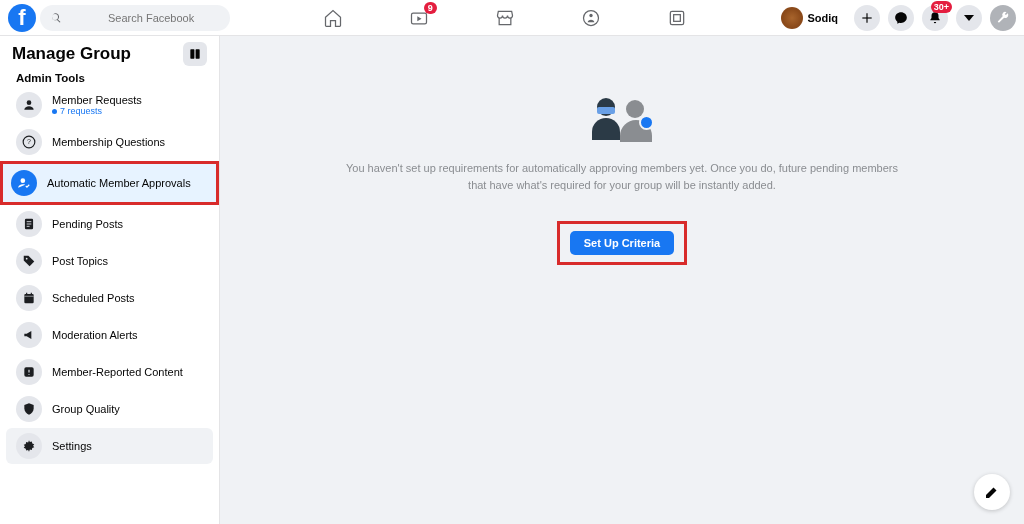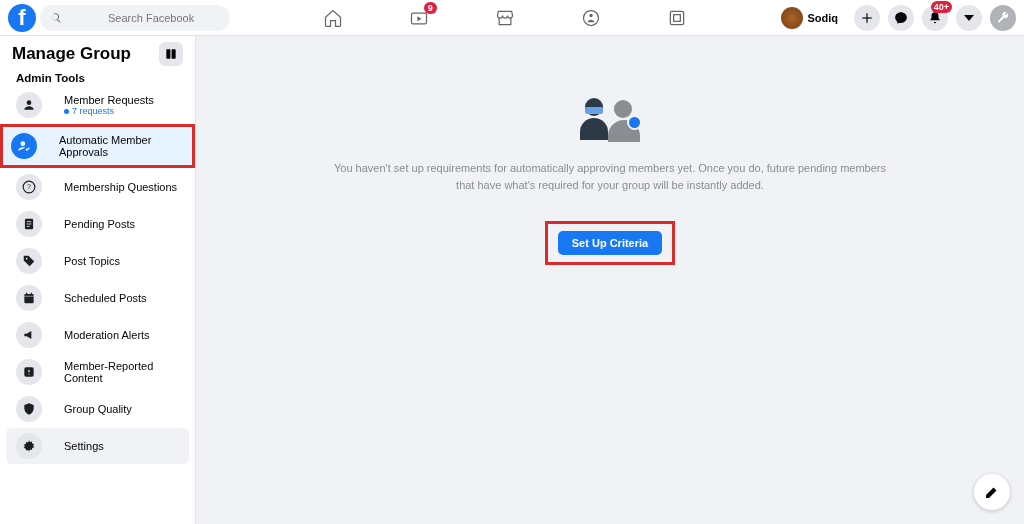--- a/index.html
+++ b/index.html
@@ -18,27 +18,27 @@
     .profile-pill { display: flex; align-items: center; gap: 4px; padding: 2px 8px 2px 2px; background: #fff; border-radius: 14px; cursor: pointer; }
     .profile-pill .av { width: 22px; height: 22px; border-radius: 50%; background: radial-gradient(circle at center, #a8642c 0%, #8b4a1a 60%); }
     .profile-pill span { font-size: 11px; font-weight: 600; color: #050505; }
     .circle-btn { width: 26px; height: 26px; border-radius: 50%; background: #e4e6eb; display: flex; align-items: center; justify-content: center; cursor: pointer; position: relative; }
     .circle-btn svg { width: 14px; height: 14px; fill: #050505; }
     .circle-btn .badge-sm { top: -4px; right: -4px; }
     .wrench-btn { width: 26px; height: 26px; border-radius: 50%; background: #b0b3b8; display: flex; align-items: center; justify-content: center; cursor: pointer; }
     .wrench-btn svg { width: 14px; height: 14px; fill: #fff; }
 
     .body-wrap { display: flex; height: calc(100% - 36px); }
-    .sidebar { width: 196px; background: #fff; border-right: 1px solid #e4e4e6; overflow-y: auto; padding-bottom: 20px; }
+    .sidebar { width: 220px; background: #fff; border-right: 1px solid #e4e4e6; overflow-y: auto; padding-bottom: 20px; }
     .sb-title-row { display: flex; align-items: center; justify-content: space-between; padding: 6px 12px 2px; }
     .sb-title { font-size: 17px; font-weight: 700; color: #050505; }
     .sb-shortcut { width: 24px; height: 24px; border-radius: 6px; background: #e4e6eb; display: flex; align-items: center; justify-content: center; cursor: pointer; }
     .sb-shortcut svg { width: 14px; height: 14px; fill: #050505; }
     .sb-section { font-size: 11.5px; font-weight: 600; color: #050505; padding: 4px 16px 2px; }
-    .sb-item { display: flex; align-items: center; padding: 5px 10px; gap: 22px; cursor: pointer; border-radius: 6px; margin: 1px 6px; }
+    .sb-item { display: flex; align-items: center; padding: 5px 10px; gap: 10px; cursor: pointer; border-radius: 6px; margin: 1px 6px; }
     .sb-item.selected { background: #f0f2f5; }
     .sb-item.highlighted { background: #e7f3ff; border: 3px solid #d82b2b; border-radius: 0; margin: 0; padding: 6px 8px; }
     .sb-icon { width: 26px; height: 26px; border-radius: 50%; background: #e4e6eb; display: flex; align-items: center; justify-content: center; flex: none; }
     .sb-icon svg { width: 14px; height: 14px; fill: #1c1e21; }
     .sb-icon.blue { background: #1877f2; }
     .sb-icon.blue svg { fill: #fff; }
     .sb-text { display: flex; flex-direction: column; }
     .sb-label { font-size: 11px; font-weight: 500; color: #050505; }
     .sb-sub { font-size: 9px; color: #1877f2; display: flex; align-items: center; gap: 3px; }
     .sb-sub::before { content: ''; width: 5px; height: 5px; background: #1877f2; border-radius: 50%; }
@@ -119,21 +119,21 @@
       </div>
     <div class="circle-btn">
         <svg viewBox="0 0 24 24">
           <path d="M12 2C6.5 2 2 6.1 2 11.2c0 2.9 1.4 5.4 3.7 7.1V22l3.4-1.9c.9.3 1.9.4 2.9.4 5.5 0 10-4.1 10-9.3S17.5 2 12 2z"></path>
         </svg>
       </div>
     <div class="circle-btn">
       <svg viewBox="0 0 24 24">
           <path d="M12 2a6 6 0 0 0-6 6v4l-2 3v1h16v-1l-2-3V8a6 6 0 0 0-6-6zm-2 17a2 2 0 0 0 4 0z"></path>
         </svg>
-      <span class="badge-sm">40+</span>
+      <span class="badge-sm">30+</span>
     </div>
     <div class="circle-btn">
         <div class="caret-down"></div>
       </div>
     <div class="wrench-btn">
         <svg viewBox="0 0 24 24">
           <path d="M21 7a5 5 0 0 1-7 4.6L5 20l-2-2 8.4-9A5 5 0 0 1 18 2l-3 3 2 2 3-3c.6.9 1 1.9 1 3z"></path>
         </svg>
       </div>
   </div>
@@ -158,39 +158,39 @@
             <circle cx="12" cy="8" r="4"></circle>
             <path d="M4 20c0-4 4-6 8-6s8 2 8 6z"></path>
           </svg>
         </div>
       <div class="sb-text">
         <span class="sb-label">Member Requests</span>
         <span class="sb-sub">7 requests</span>
       </div>
     </div>
 
+    <div class="sb-item">
+      <div class="sb-icon">
+          <svg viewBox="0 0 24 24">
+            <circle cx="12" cy="12" r="10" fill="none" stroke="#1c1e21" stroke-width="2"></circle>
+            <text x="12" y="16" text-anchor="middle" font-size="12" fill="#1c1e21">?</text>
+          </svg>
+        </div>
+      <span class="sb-label">Membership Questions</span>
+    </div>
+
     <div class="sb-item highlighted">
       <div class="sb-icon blue">
           <svg viewBox="0 0 24 24">
             <circle cx="10" cy="8" r="4"></circle>
             <path d="M2 20c0-4 4-6 8-6 1.5 0 3 .3 4 .8"></path>
             <path d="M15 17l2 2 4-4" fill="none" stroke="#fff" stroke-width="2"></path>
           </svg>
         </div>
       <span class="sb-label">Automatic Member Approvals</span>
-    </div>
-
-    <div class="sb-item">
-      <div class="sb-icon">
-          <svg viewBox="0 0 24 24">
-            <circle cx="12" cy="12" r="10" fill="none" stroke="#1c1e21" stroke-width="2"></circle>
-            <text x="12" y="16" text-anchor="middle" font-size="12" fill="#1c1e21">?</text>
-          </svg>
-        </div>
-      <span class="sb-label">Membership Questions</span>
     </div>
 
     <div class="sb-item">
       <div class="sb-icon">
           <svg viewBox="0 0 24 24">
             <rect x="5" y="3" width="14" height="18" rx="2"></rect>
             <path d="M8 8h8M8 12h8M8 16h5" stroke="#e4e6eb" stroke-width="1.5"></path>
           </svg>
         </div>
       <span class="sb-label">Pending Posts</span>

